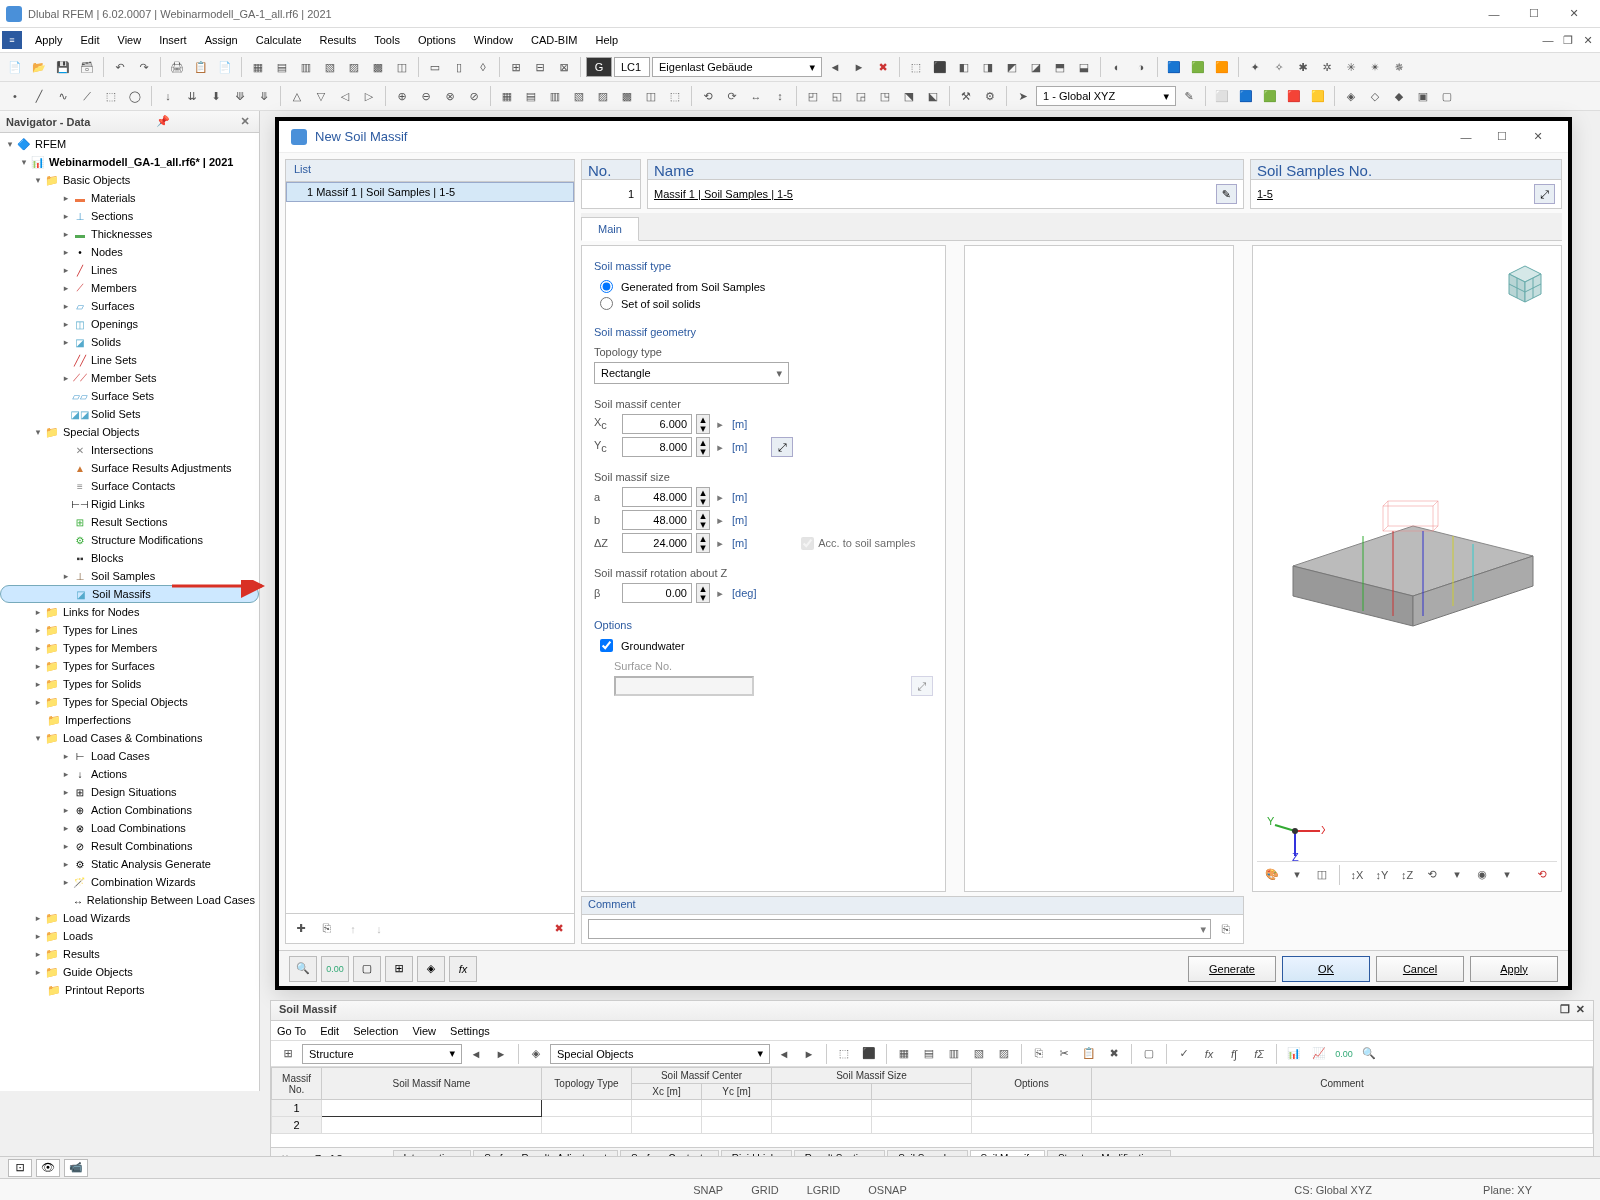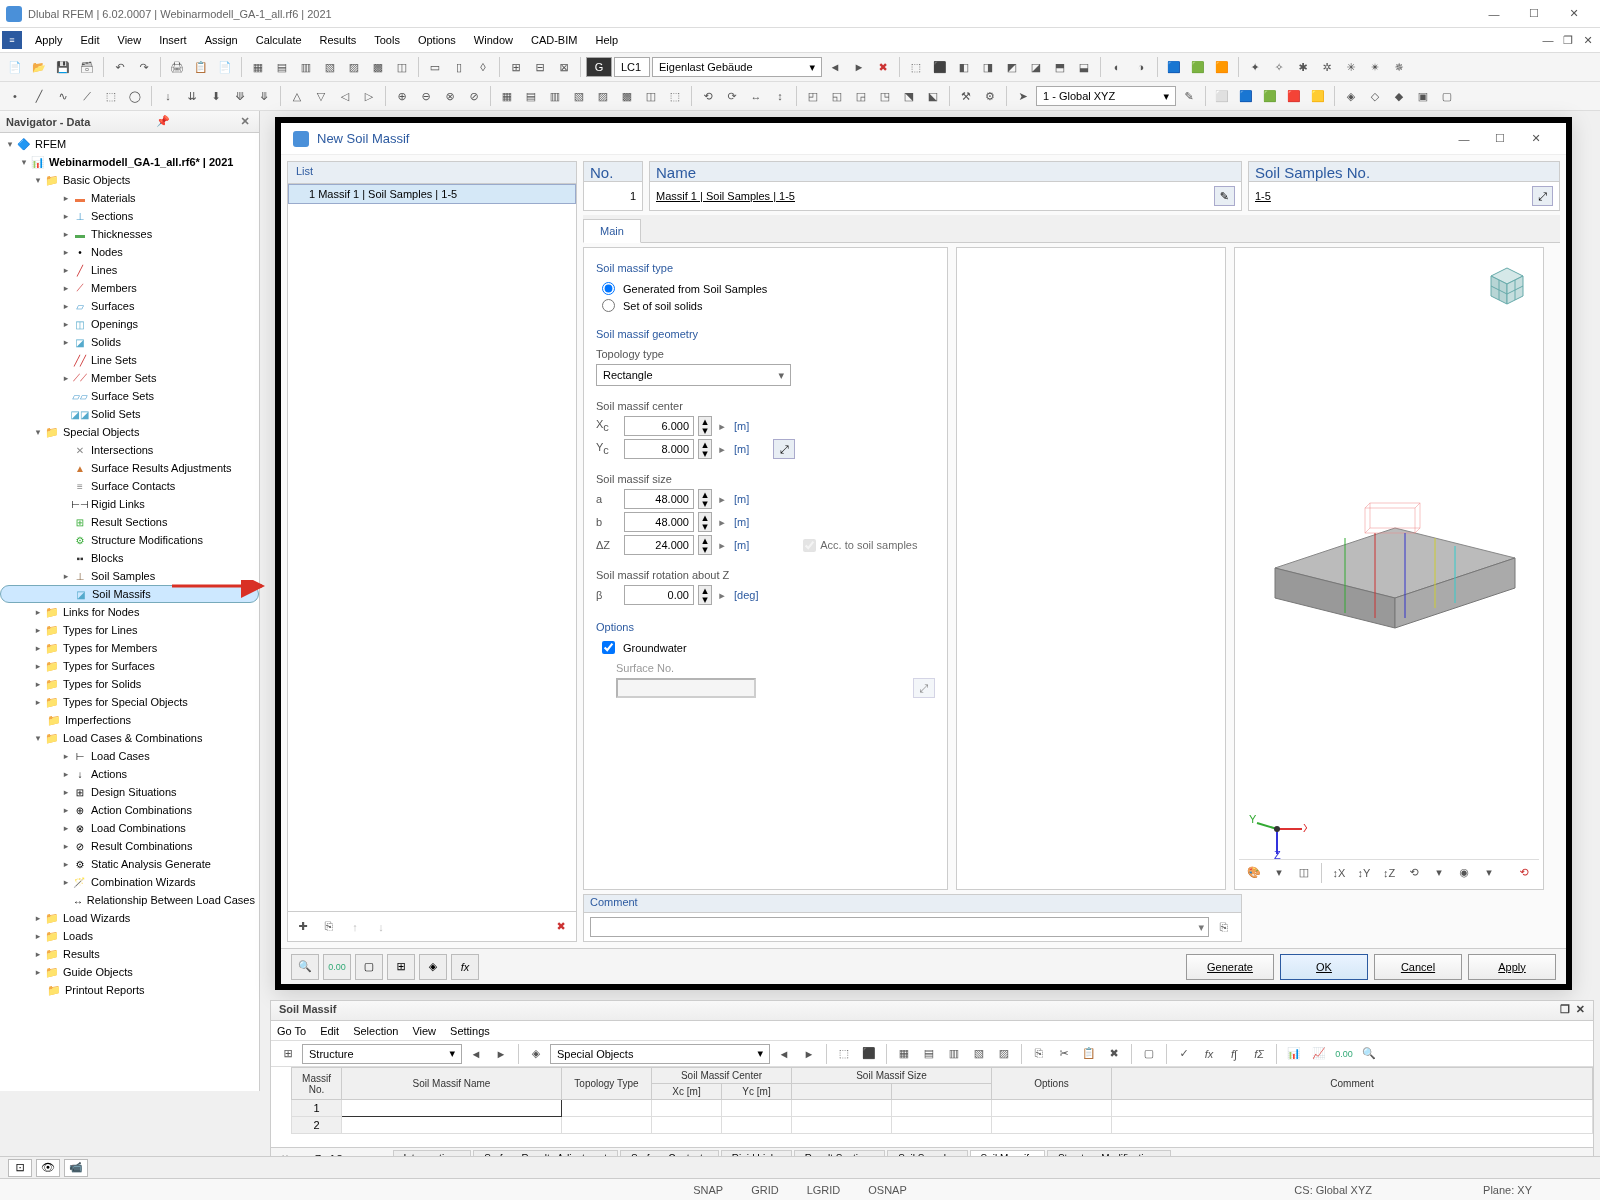--- a/index.html
+++ b/index.html
@@ -34,21 +34,21 @@
 .tree { flex:1; overflow-y: auto; padding: 2px 0; }
 .tree-item { display: flex; align-items: center; height: 18px; padding-right: 4px; cursor: pointer; white-space: nowrap;}
 .tree-item.selected { background: #cde8ff; border:1px solid #7ab; border-radius:10px; }
 .tree-exp { width: 12px; text-align: center; color: #666; font-size: 9px;}
 .tree-icon { width: 16px; height: 14px; margin-right: 3px; display:inline-flex; align-items:center; justify-content:center;}
 .folder { color: #e8c46a; }
 .ticon { font-size: 10px; }
 .arrow-annotation { position:absolute; left:172px; top:580px; width:100px; height:20px; pointer-events:none;}
 
 
-.dialog { position: absolute; left: 275px; top: 117px; width: 1297px; height: 873px; background: #fafafa; border: 6px solid #000000; box-shadow: 0 4px 20px rgba(0,0,0,0.15); display:flex; flex-direction:column;}
+.dialog { position: absolute; left: 275px; top: 117px; width: 1297px; height: 873px; background: #fafafa; border: 4px solid #000000; box-shadow: 0 4px 20px rgba(0,0,0,0.15); display:flex; flex-direction:column;}
 .dlg-title { height: 32px; display: flex; align-items: center; padding: 0 12px; background:#fff; border-bottom:1px solid #eee;}
 .dlg-title .dicon { width:16px; height:16px; background:#4a90d9; border-radius:3px; margin-right:8px;}
 .dlg-title .dtext { color: #2c5aa0; font-size: 13px; flex:1;}
 .dlg-title .dbtn { width: 36px; height: 28px; display: flex; align-items: center; justify-content: center; cursor: pointer; color:#555;}
 .dlg-body { flex:1; display: flex; padding: 6px; gap: 6px; overflow:hidden;}
 
 .dlg-list { width: 290px; background: #fff; border: 1px solid #ccc; display:flex; flex-direction:column;}
 .dlg-list-head { height: 22px; background: #e8eef4; border-bottom: 1px solid #ccc; padding: 3px 8px; color: #2c5aa0; font-weight:500;}
 .dlg-list-item { padding: 3px 8px 3px 20px; background: #d5e8f7; border:1px solid #9ac; cursor:pointer;}
 .dlg-list-tools { margin-top:auto; height:30px; border-top:1px solid #ccc; display:flex; align-items:center; padding:0 4px; gap:4px;}
@@ -57,21 +57,21 @@
 .dlg-row1 { display: flex; gap: 6px; height: 50px;}
 .field-box { background: #fff; border: 1px solid #ccc; display:flex; flex-direction:column;}
 .field-head { height: 20px; background: #e8eef4; border-bottom: 1px solid #ccc; padding: 2px 6px; color: #2c5aa0; font-size:15px;}
 .field-val { flex:1; display:flex; align-items:center; padding: 0 6px;}
 .field-val input { border:none; width:100%; outline:none; background:transparent;text-decoration:underline;}
 .pick-btn { width:22px; height:20px; background:#e8eef4; border:1px solid #aac; margin-left:auto; cursor:pointer; display:flex; align-items:center; justify-content:center;}
 
 .dlg-tabs { height: 28px; background: #f0f0f0; display: flex; align-items: flex-end; border-bottom:1px solid #ccc;}
 .dlg-tab { padding: 5px 16px; background: #fff; border: 1px solid #ccc; border-bottom: 1px solid #fff; margin-bottom:-1px; color:#2c5aa0; cursor:pointer;}
 
-.dlg-form { flex:1; display: flex; gap: 8px;}
+.dlg-form { flex:1; display: flex; gap: 8px; justify-content: space-between;}
 .form-col { width: 365px; background: #fff; border: 1px solid #ccc; padding: 10px 12px; overflow-y:auto;}
 .form-col2 { width: 270px; background: #fff; border: 1px solid #ccc;}
 .section-h { color: #2c5aa0; font-weight: 500; margin: 4px 0 8px 0; font-size:11px;}
 .radio-row, .check-row { display: flex; align-items: center; margin: 4px 0 4px 6px; gap: 6px;}
 .radio-row input, .check-row input { margin-right: 2px;}
 .lbl-sm { color: #555; margin: 8px 0 4px 0;}
 .num-row { display: flex; align-items: center; margin: 3px 0; gap: 4px;}
 .num-row .sym { width: 24px; color:#555;}
 .num-row .ninput { width: 70px; height: 20px; border: 1px solid #aaa; text-align: right; padding: 0 4px; background:#fff;}
 .num-row .spin { width: 14px; height: 20px; border: 1px solid #aaa; font-size:8px; display:flex; flex-direction:column; cursor:pointer;}
@@ -97,21 +97,21 @@
 .ftool { width: 28px; height: 26px; border: 1px solid #bbb; background: #eee; margin-right: 4px; cursor:pointer; display:flex; align-items:center; justify-content:center;}
 .fbtn { width: 88px; height: 26px; border: 1px solid #999; background: linear-gradient(#fdfdfd,#ededed); margin-left: 6px; cursor: pointer; text-align:center; line-height:24px;text-decoration:underline;}
 .fbtn.primary { border-color: #2c5aa0; background: linear-gradient(#eaf3ff,#d5e8f7);}
 
 
 .bottom-panel { position:absolute; left:270px; right:6px; top:1000px; height:170px; background:#fff; border:1px solid #ccc; display:flex; flex-direction:column;}
 .bp-title { height:20px; background:linear-gradient(#f8f8f8,#eee); border-bottom:1px solid #ccc; padding:2px 8px; font-weight:bold; color:#444; display:flex;}
 .bp-menu { height:20px; border-bottom:1px solid #ddd; display:flex; align-items:center; padding:0 6px; gap:14px;}
 .bp-menu span{cursor:pointer;}
 .bp-tools { height:26px; border-bottom:1px solid #ddd; display:flex; align-items:center; padding:0 6px; gap:3px;}
-.bp-grid { flex:1; overflow:auto;padding-left:20px;}
+.bp-grid { flex:1; overflow:auto;}
 .bp-grid table { border-collapse:collapse; width:100%;}
 .bp-grid th { background:#f0f0f0; border:1px solid #ccc; padding:2px 4px; font-weight:normal; color:#333; font-size:10px;}
 .bp-grid td { border:1px solid #ddd; padding:2px 4px; height:16px;}
 .bp-tabs { height:22px; border-top:1px solid #ccc; display:flex; align-items:center; padding:0 4px; background:#f5f5f5;}
 .bp-tab { padding:2px 10px; border:1px solid #ccc; background:#eee; margin-right:2px; font-size:10px; cursor:pointer;}
 .bp-tab.active { background:#fff; border-bottom-color:#fff;}
 .bp-nav { display:flex; align-items:center; gap:4px; margin-right:10px;}
 .bp-nav .nbtn{width:16px; text-align:center; cursor:pointer; color:#555;}
 
 

